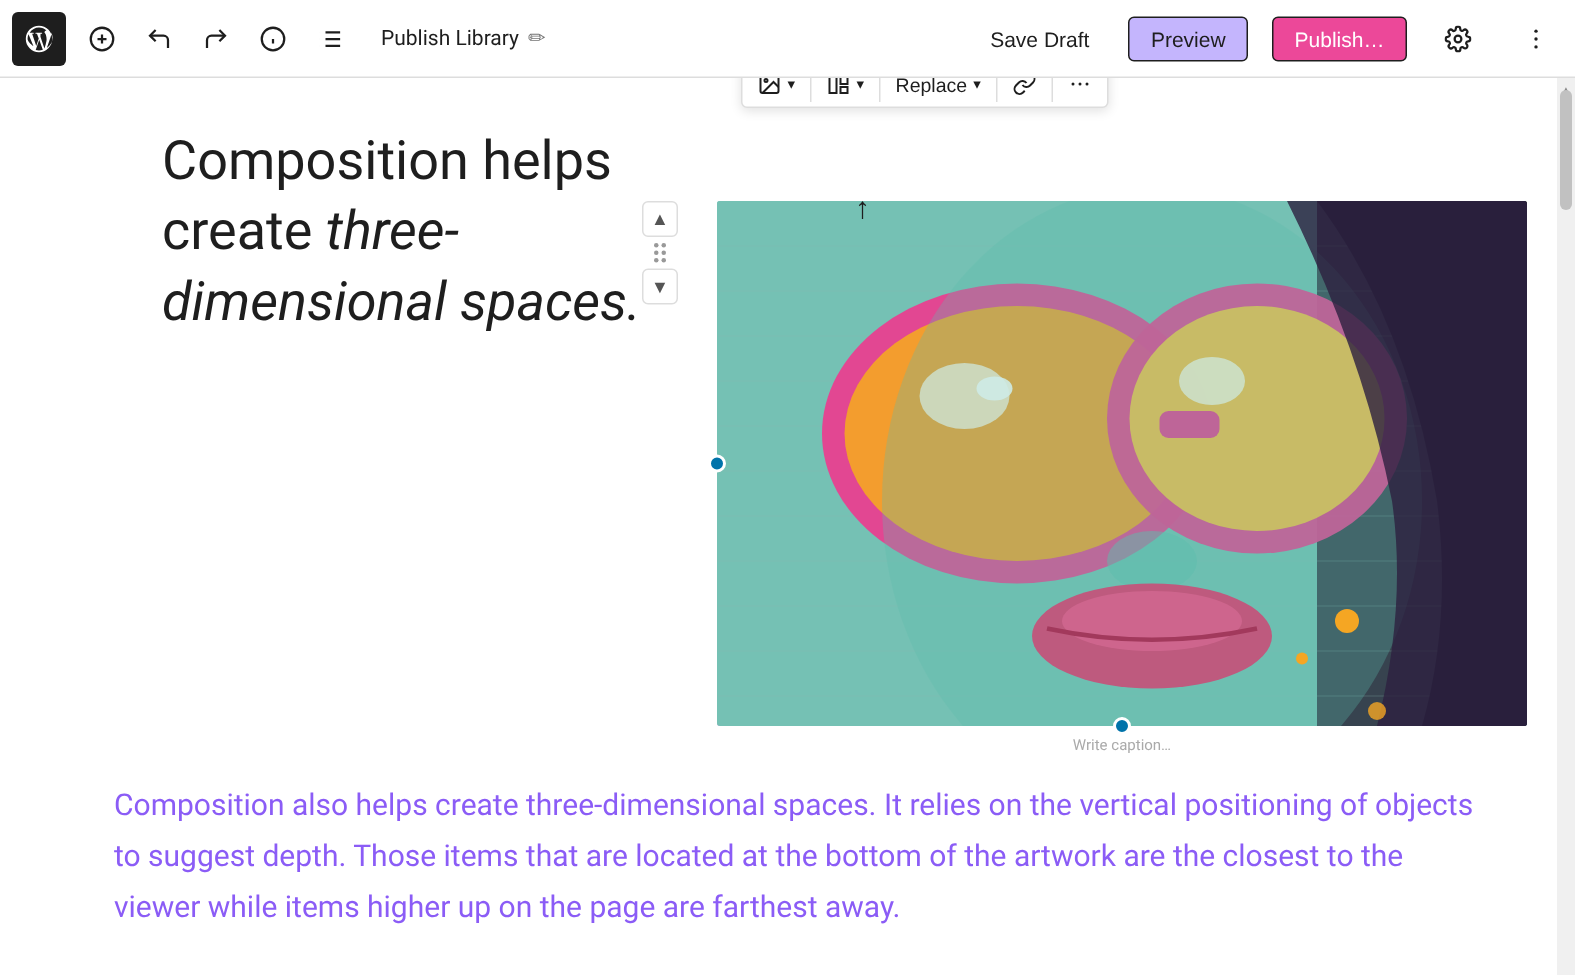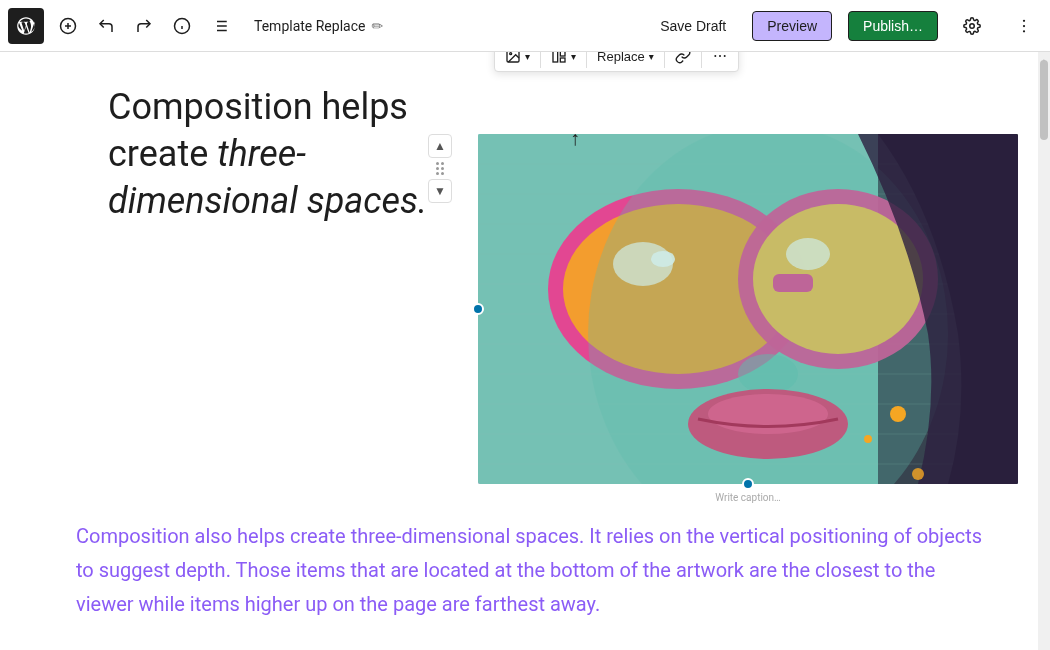--- a/index.html
+++ b/index.html
@@ -91,21 +91,21 @@
       border: 1.5px solid #1e1e1e;
       color: #1e1e1e;
       font-size: 14px;
       cursor: pointer;
       padding: 6px 14px;
       border-radius: 4px;
       font-weight: 500;
     }
 
     .publish-btn {
-      background: #15803d;
+      background: #ec4899;
       border: 1.5px solid #1e1e1e;
       color: #fff;
       font-size: 14px;
       cursor: pointer;
       padding: 6px 14px;
       border-radius: 4px;
       font-weight: 500;
     }
 
     .gear-btn, .dots-btn {
@@ -391,21 +391,21 @@
           <line x1="8" y1="12" x2="21" y2="12"></line>
           <line x1="8" y1="18" x2="21" y2="18"></line>
           <line x1="3" y1="6" x2="3.01" y2="6"></line>
           <line x1="3" y1="12" x2="3.01" y2="12"></line>
           <line x1="3" y1="18" x2="3.01" y2="18"></line>
         </svg>
     </button>
   </div>
 
   <div class="template-library-label">
-    <span>Template Replace</span>
+    <span>Publish Library</span>
     <span class="edit-icon">✏</span>
   </div>
 
   <div class="toolbar-right">
     <button class="save-draft-btn">Save Draft</button>
     <button class="preview-btn">Preview</button>
     <button class="publish-btn">Publish…</button>
     <button class="gear-btn">
       <svg width="18" height="18" viewBox="0 0 24 24" fill="none" stroke="currentColor" stroke-width="2">
           <circle cx="12" cy="12" r="3"></circle>

